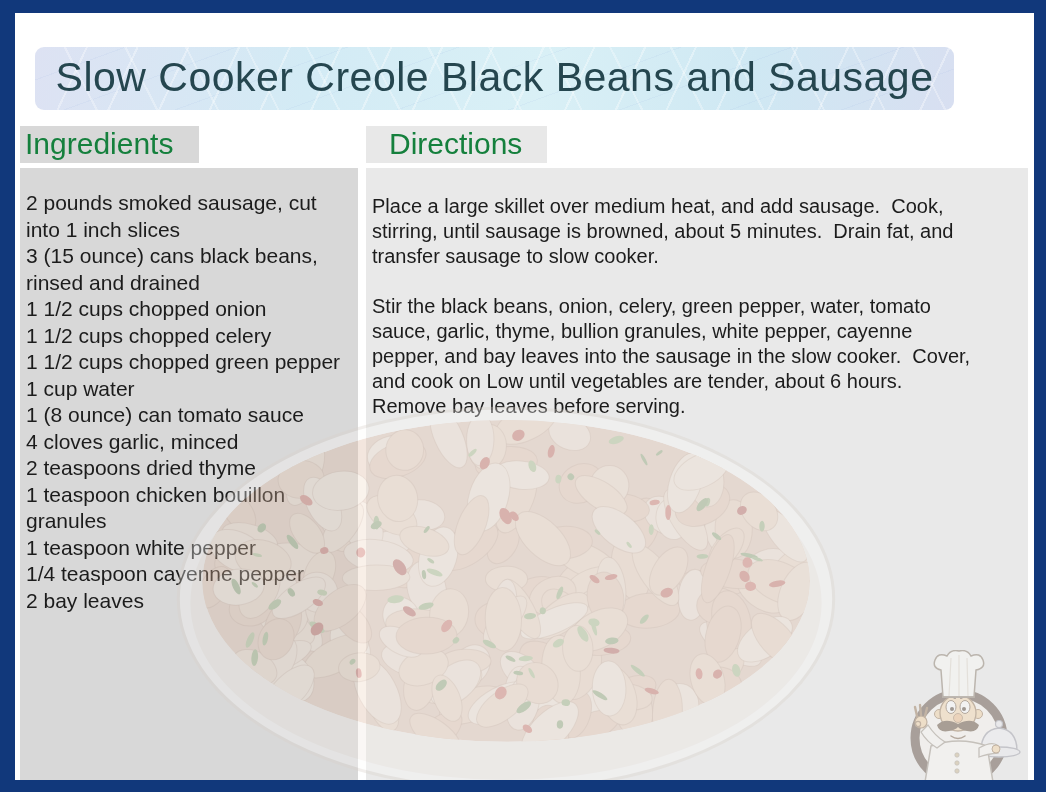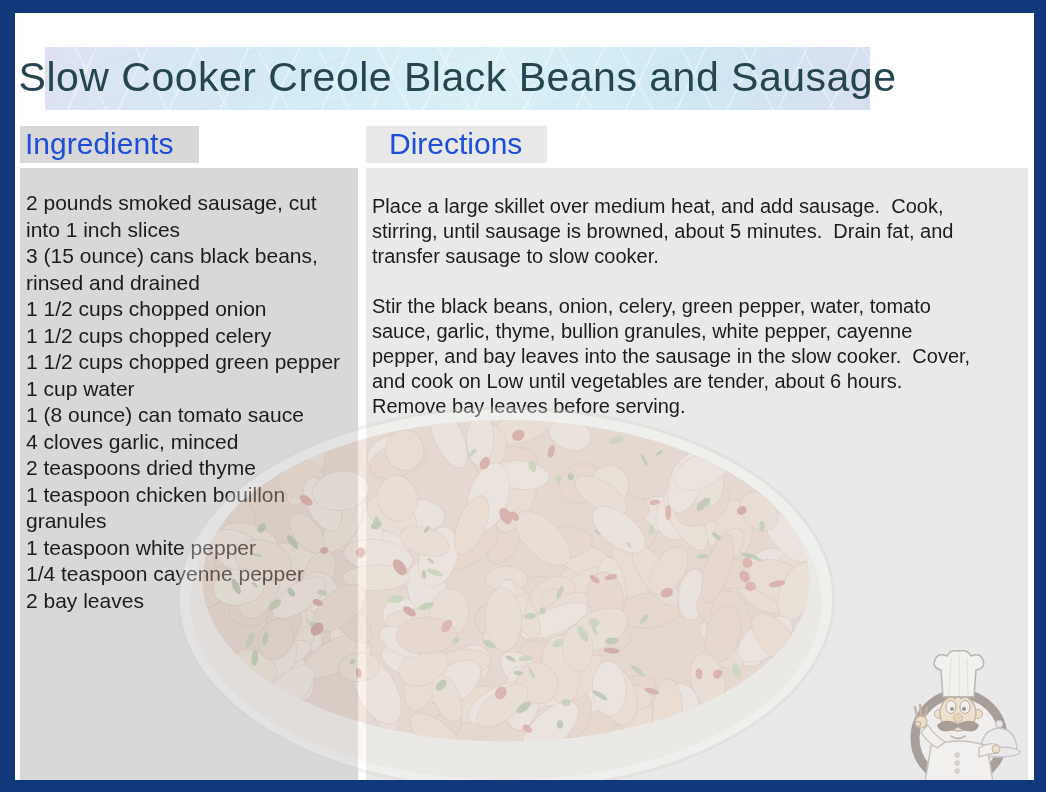--- a/index.html
+++ b/index.html
@@ -6,35 +6,35 @@
   .page{
     position:relative;width:1046px;height:792px;background:#ffffff;
     overflow:hidden;font-family:"Liberation Sans","DejaVu Sans",sans-serif;
   }
   .frame{
     position:absolute;inset:0;z-index:10;pointer-events:none;
     border-style:solid;border-color:#11387b;
     border-width:13px 12px 12px 15px;
   }
   .banner{
-    position:absolute;left:45px;top:47px;width:825px;height:63px;z-index:1;
+    position:absolute;left:35px;top:47px;width:919px;height:63px;z-index:1;
     background:
       repeating-linear-gradient(115deg, rgba(255,255,255,0.35) 0 2px, rgba(255,255,255,0) 2px 46px),
       repeating-linear-gradient(63deg, rgba(255,255,255,0.30) 0 2px, rgba(255,255,255,0) 2px 54px),
       repeating-linear-gradient(-20deg, rgba(150,175,225,0.10) 0 1px, rgba(150,175,225,0) 1px 38px),
       linear-gradient(100deg,#dde2f3 0%,#d3ebf5 30%,#d9f0f6 55%,#cfe8f3 78%,#d8dff1 100%);
-    display:flex;align-items:center;justify-content:center;
+    display:flex;align-items:center;justify-content:center;border-radius:9px;
   }
   .title{
     font-size:41px;color:#25464f;letter-spacing:0.5px;white-space:nowrap;
     transform:translateY(-1px);
   }
   .box-head{
     position:absolute;top:126px;height:37px;z-index:2;
-    font-size:30px;color:#1d4ed8;line-height:36px;
+    font-size:30px;color:#15803d;line-height:36px;
   }
   .ing-head{left:20px;width:174px;background:#d8d8d8;padding-left:5px;}
   .dir-head{left:366px;width:158px;background:#e8e8e8;padding-left:23px;}
   .box-body{position:absolute;top:168px;height:614px;z-index:2;color:#1c1c1c;}
   .ing-body{
     left:20px;width:332px;background:#d8d8d8;
     padding:22px 0 0 6px;font-size:21px;line-height:26.5px;white-space:pre;overflow:visible;
   }
   .dir-body{
     left:366px;width:656px;background:#e9e9e9;

